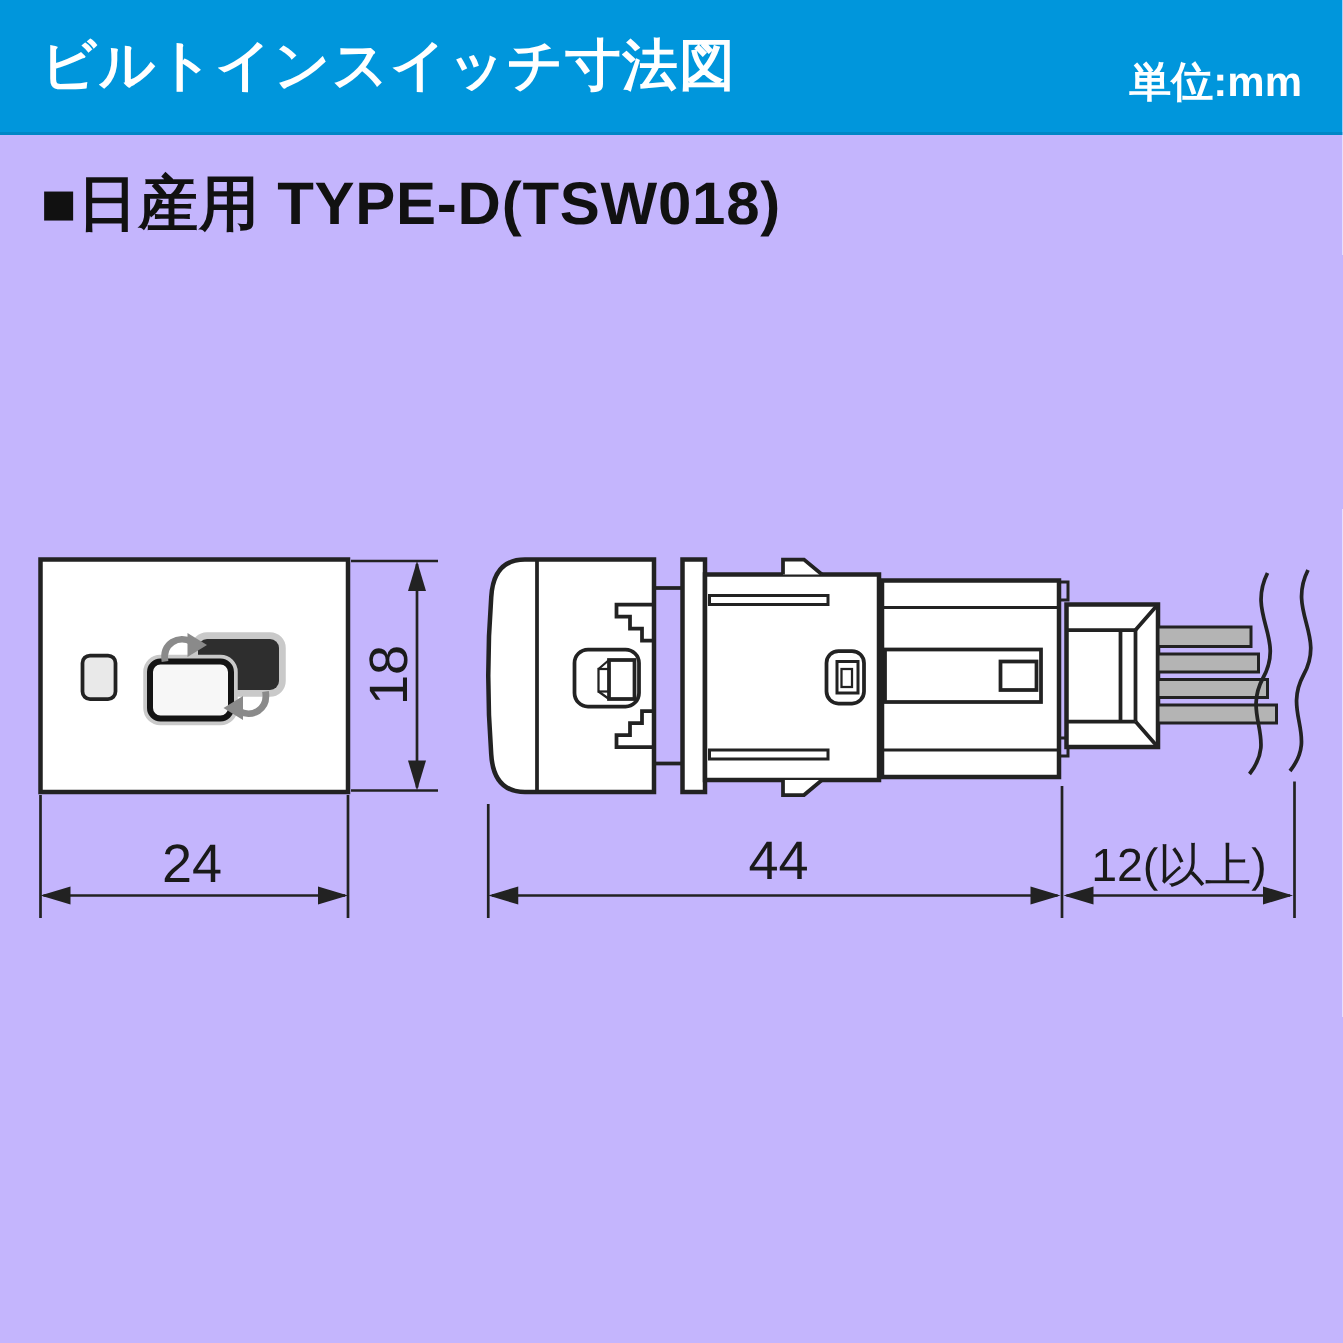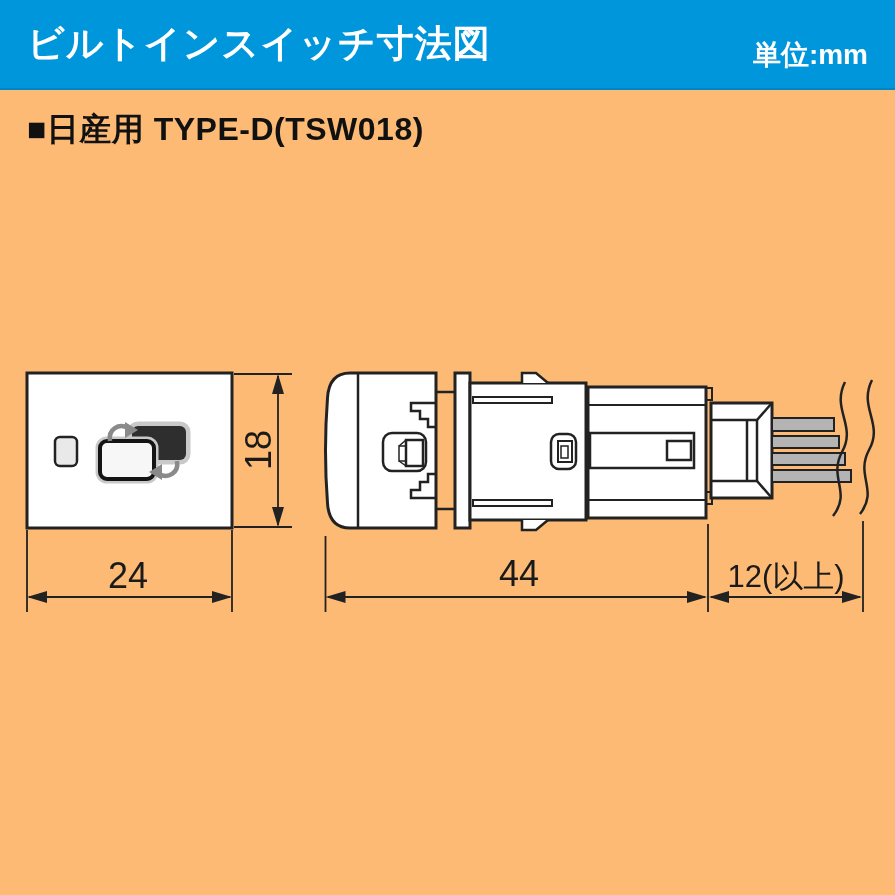--- a/index.html
+++ b/index.html
@@ -1,29 +1,29 @@
 <!DOCTYPE html>
 <html><head>
 <meta charset="utf-8">
 <style>
   * { margin:0; padding:0; box-sizing:border-box; }
   html,body { width:895px; height:895px; background:#ffffff; overflow:hidden;
               font-family:"Liberation Sans","DejaVu Sans",sans-serif; }
-  .page { position:relative; width:895px; height:895px; background:#fdba74; }
+  .page { position:relative; width:895px; height:895px; background:#c4b5fd; }
   .topbar {
     position:absolute; top:0; left:0; width:895px; height:90px;
     background:#0096dc; border-bottom:2px solid #0086c6;
     display:flex; align-items:center; justify-content:space-between;
     padding:0 27px;
   }
   .topbar h1 { color:#fff; font-size:37px; font-weight:bold; letter-spacing:1px; }
   .topbar .unit { color:#fff; font-size:28px; font-weight:bold; margin-top:21px; }
   .section-heading {
     position:absolute; top:108px; left:27px;
-    color:#111; font-size:32px; font-weight:bold; letter-spacing:0.5px;
+    color:#111; font-size:40px; font-weight:bold; letter-spacing:0.5px;
   }
   svg.diagram { position:absolute; top:0; left:0; }
   svg text { font-family:"Liberation Sans","DejaVu Sans",sans-serif; }
 </style>
 </head>
 <body>
 
 <div class="page">
 
   <header class="topbar">

